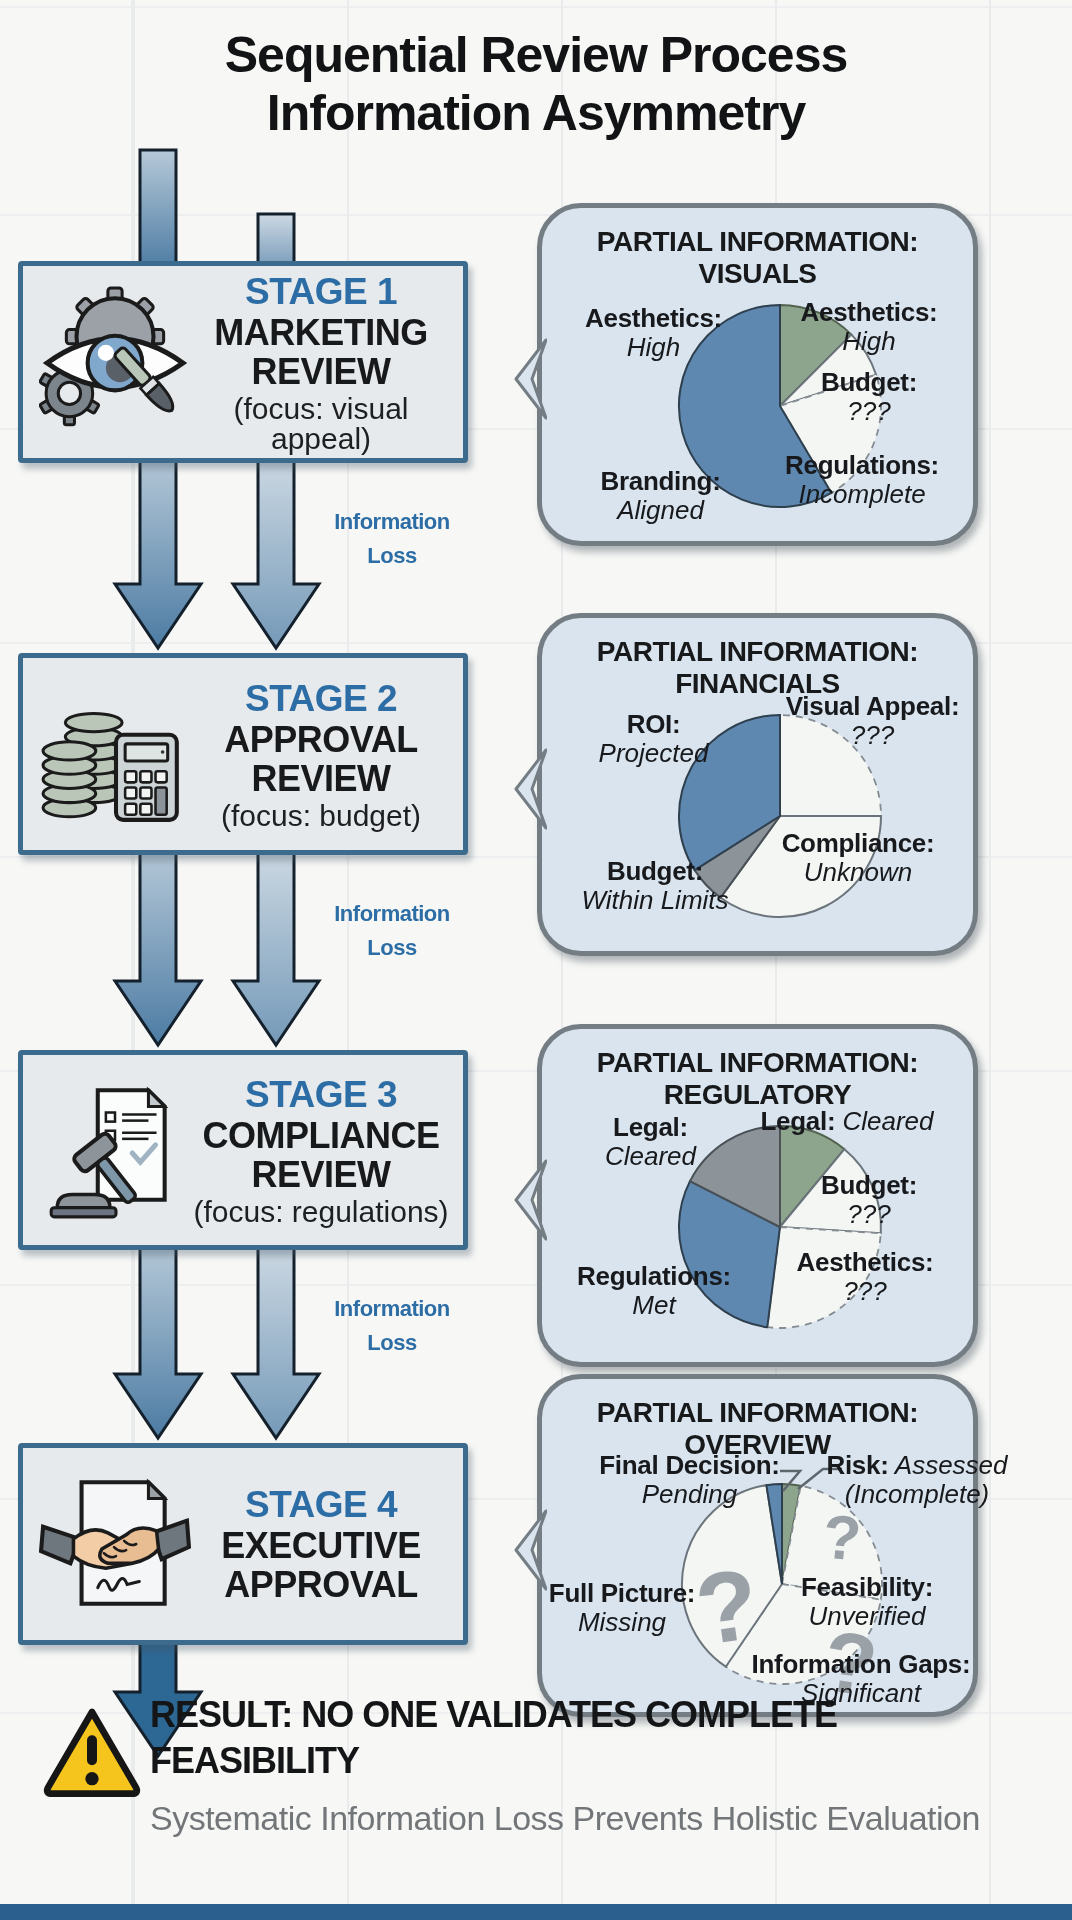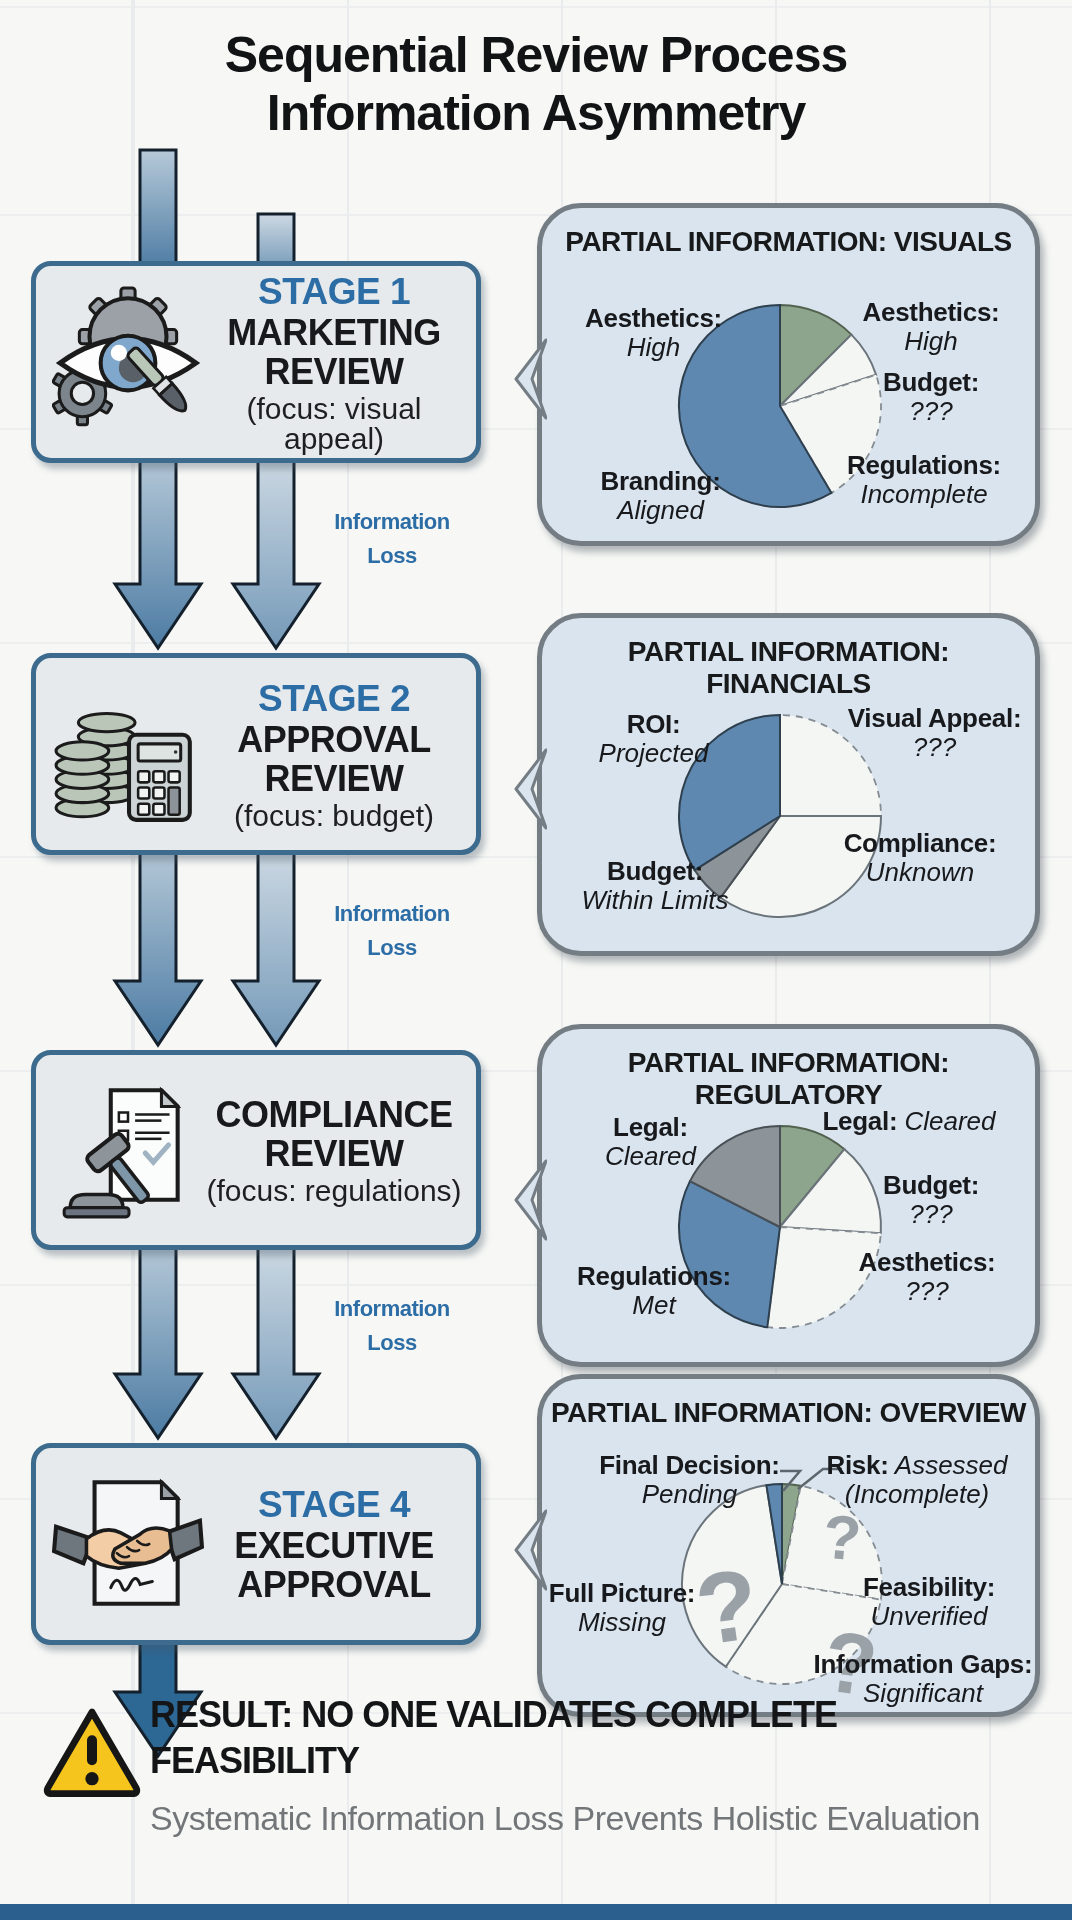--- a/index.html
+++ b/index.html
@@ -8,48 +8,48 @@
     background-image:
       repeating-linear-gradient(90deg,#e9ebec 0 2px,transparent 2px 214px),
       repeating-linear-gradient(0deg,#eceeef 0 2px,transparent 2px 214px);
     background-position:133px 0,0 8px;
     font-family:"Liberation Sans","DejaVu Sans",sans-serif;}
   .title{position:absolute;left:0;top:26px;width:1072px;text-align:center;
     font-size:50px;line-height:58px;font-weight:700;color:#121315;letter-spacing:-1px;}
   
   .arrows{position:absolute;left:0;top:0;z-index:0;}
   
-  .card{position:absolute;left:31px;width:450px;height:202px;box-sizing:border-box;
-    background:#e7eaec;border:5px solid #3c6b8d;border-radius:20px;z-index:2;
+  .card{position:absolute;left:18px;width:450px;height:202px;box-sizing:border-box;
+    background:#e7eaec;border:5px solid #3c6b8d;border-radius:4px;z-index:2;
     box-shadow:4px 6px 6px rgba(70,85,100,.35);display:flex;align-items:center;}
   .card .icon{width:152px;height:152px;margin-left:16px;flex:0 0 auto;}
   .card .ctext{flex:1;text-align:center;padding-right:12px;}
   .stage-label{font-size:37px;font-weight:800;color:#2d6da6;letter-spacing:-0.5px;line-height:42px;}
   .stage-name{font-size:36px;font-weight:800;color:#17191b;letter-spacing:-0.5px;line-height:39px;}
   .stage-focus{font-size:30px;font-weight:400;color:#1d1f21;line-height:30px;margin-top:3px;}
   
   .iloss{position:absolute;left:287px;width:210px;text-align:center;z-index:1;
     font-size:22px;line-height:34px;font-weight:700;color:#2d6da6;letter-spacing:-0.5px;}
   
-  .bubble{position:absolute;left:537px;width:503px;height:343px;box-sizing:border-box;
+  .bubble{position:absolute;left:537px;width:441px;height:343px;box-sizing:border-box;
     background:#d9e4ee;border:5px solid #757d84;border-radius:44px;z-index:2;
     box-shadow:4px 6px 7px rgba(70,80,90,.4);}
   .bubble .btitle{position:absolute;left:0;top:18px;width:100%;text-align:center;
     font-size:28px;font-weight:800;color:#17191b;letter-spacing:-0.5px;z-index:3;}
   .bubble .tail{position:absolute;left:-29px;top:126px;z-index:4;}
   .bubble .piehost{position:absolute;left:0;top:0;z-index:1;}
   .bubble .callouts{position:absolute;left:0;top:0;z-index:2;}
   .lbl{position:absolute;font-size:26px;line-height:29px;text-align:center;color:#17191c;z-index:3;}
   .lbl .b{font-weight:800;display:block;letter-spacing:-0.3px;}
   .lbl .n{font-weight:400;display:block;font-style:italic;}
   .lbl.inline .b,.lbl.inline .n{display:inline;}
   .b0 .tl{left:14px;top:96px;width:195px}   .b0 .tr{right:4px;top:90px;width:200px}
   .b0 .mr{right:4px;top:160px;width:200px}  .b0 .bl{left:16px;bottom:16px;width:205px}
   .b0 .br{right:0;bottom:32px;width:222px}
-  .b1 .tl{left:14px;top:92px;width:195px}   .b1 .tr{right:8px;top:86px;width:185px}
+  .b1 .tl{left:14px;top:92px;width:195px}   .b1 .tr{right:8px;top:74px;width:185px}
   .b1 .bl{left:4px;bottom:36px;width:218px} .b1 .br{right:0;bottom:64px;width:230px}
   .b2 .tl{left:16px;top:84px;width:185px}   .b2 .tr{right:0;top:78px;width:252px}
   .b2 .mr{right:4px;top:142px;width:200px}  .b2 .bl{left:12px;bottom:42px;width:200px}
   .b2 .br{right:4px;bottom:56px;width:208px}
   .b3 .ctl{left:30px;top:72px;width:235px}  .b3 .ctr{left:256px;top:72px;width:238px}
   .b3 .ml{left:6px;top:200px;width:148px}   .b3 .mr{right:0;top:194px;width:212px}
   .b3 .br{right:2px;bottom:4px;width:220px}
   
   .result{position:absolute;left:0;top:1692px;width:1072px;z-index:2;}
   .result .wicon{position:absolute;left:42px;top:10px;}
@@ -195,20 +195,21 @@
       </g>
       <path d="M92,78 l8,9 l15,-17" fill="none" stroke="#9fb3c2" stroke-width="5" stroke-linecap="round"></path>
       <g transform="rotate(-38 60 82)">
         <rect x="38" y="66" width="42" height="19" rx="5" fill="#8d959b" stroke="#1b1b1b" stroke-width="4"></rect>
         <rect x="53" y="85" width="12" height="50" rx="4" fill="#7d96a8" stroke="#1b1b1b" stroke-width="3.5"></rect>
       </g>
       <path d="M18,132 q0,-13 15,-13 h22 q15,0 15,13 z" fill="#8d959b" stroke="#1b1b1b" stroke-width="3.5"></path>
       <rect x="12" y="132" width="64" height="9" rx="3" fill="#6b7480" stroke="#1b1b1b" stroke-width="3"></rect>
     </svg>
     <div class="ctext">
+      <div class="stage-label">STAGE 3</div>
       <div class="stage-name">COMPLIANCE</div>
       <div class="stage-name">REVIEW</div>
       <div class="stage-focus">(focus: regulations)</div>
     </div>
   </div>
 
   <div class="card" style="top:1443px">
     <svg class="icon" viewBox="0 0 150 150">
       <path d="M42,14 h66 l16,16 v104 h-82 z" fill="#f4f6f7" stroke="#1b1b1b" stroke-width="4"></path>
       <path d="M108,14 l16,16 h-16 z" fill="#9aa1a7" stroke="#1b1b1b" stroke-width="3"></path>

